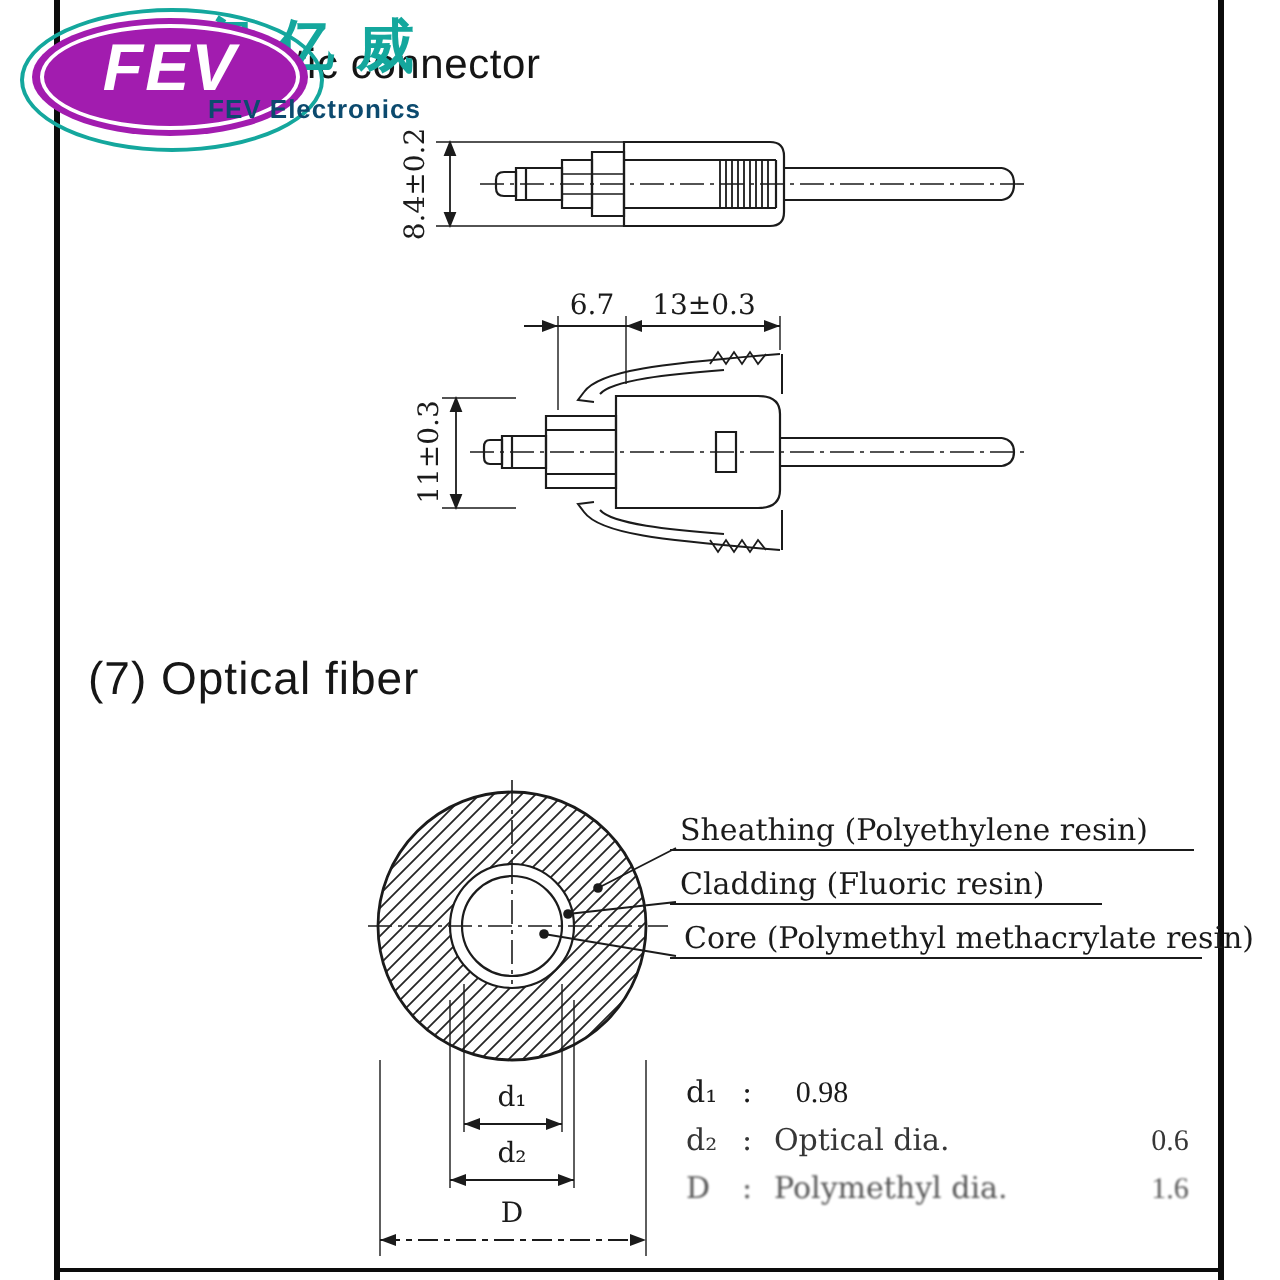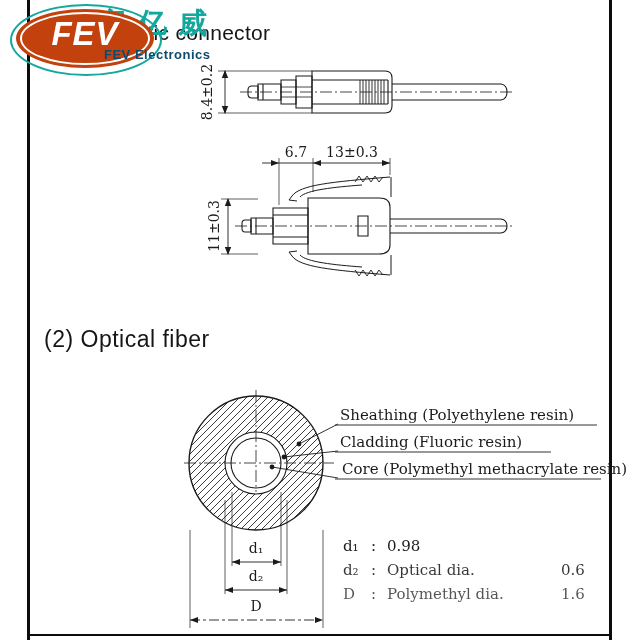--- a/index.html
+++ b/index.html
@@ -6,21 +6,21 @@
   body{width:640px;height:640px;position:relative;overflow:hidden;
        font-family:"Liberation Sans",sans-serif;color:#1b1b1b;}
   
   .border-v{position:absolute;top:0;width:3px;height:640px;background:#0c0c0c;}
   .border-b{position:absolute;height:2px;background:#0c0c0c;}
   
   .logo-wrap{position:absolute;left:6px;top:2px;width:240px;height:72px;}
   .logo-outer{position:absolute;left:4px;top:2px;width:148px;height:68px;
       border:2px solid #14A79D;border-radius:50%;}
   .logo-fill{position:absolute;left:10px;top:7px;width:138px;height:59px;
-      background:#c2410c;border-radius:50%;}
+      background:#a21caf;border-radius:50%;}
   .logo-ring{position:absolute;left:4px;top:3px;right:4px;bottom:3px;
       border:2px solid #ffffff;border-radius:50%;}
   .logo-fev{position:absolute;left:0;top:6px;width:100%;text-align:center;
       color:#ffffff;font-weight:bold;font-style:italic;font-size:33px;
       letter-spacing:1px;}
   .logo-cn{position:absolute;left:92px;top:2px;color:#14A79D;font-weight:bold;
       font-size:29px;letter-spacing:11px;white-space:nowrap;}
   .logo-sub{position:absolute;left:98px;top:45px;color:#0c4a6e;font-weight:bold;
       font-size:13px;letter-spacing:.5px;white-space:nowrap;}
   
@@ -34,21 +34,21 @@
       fill:#1b1b1b;}
   .lbltext{font-family:"DejaVu Serif","Liberation Serif",serif;font-size:15px;
       fill:#1b1b1b;}
   
   .spec{position:absolute;left:343px;top:537px;width:266px;
       font-family:"DejaVu Serif","Liberation Serif",serif;font-size:15px;}
   .spec-row{display:flex;align-items:baseline;height:24px;}
   .spec-sym{width:28px;}
   .spec-colon{width:16px;}
   .spec-desc{flex:1;}
-  .spec-val{width:48px;text-align:left;}
+  .spec-val{width:48px;text-align:center;font-family:Liberation Serif, serif;}
   .fade1{filter:blur(0.3px);opacity:.88;}
   .fade2{filter:blur(0.6px);opacity:.75;}
 </style>
 </head>
 <body>
 
 <div class="border-v" style="left:27px;"></div>
 <div class="border-v" style="left:609px;"></div>
 <div class="border-b" style="left:27px;top:634px;width:585px;"></div>
 
@@ -57,21 +57,21 @@
 <div class="logo-wrap">
   <div class="logo-cn">富亿威</div>
   <div class="logo-outer"></div>
   <div class="logo-fill">
     <div class="logo-ring"></div>
     <div class="logo-fev">FEV</div>
   </div>
   <div class="logo-sub">FEV Electronics</div>
 </div>
 
-<div class="heading2">(2) Optical fiber</div>
+<div class="heading2">(7) Optical fiber</div>
 
 <svg class="draw" width="640" height="640" viewBox="0 0 640 640">
   <defs>
     <pattern id="hatch" patternUnits="userSpaceOnUse" width="7" height="7">
       <path d="M-1,1 l2,-2 M0,7 l7,-7 M6,8 l2,-2" stroke="#262626" stroke-width="0.9" fill="none"></path>
     </pattern>
   </defs>
 
   <g stroke="#1b1b1b" fill="none" stroke-width="1.1">
     <path d="M240,92 H512" stroke-dasharray="12 3 2 3" stroke-width="0.8"></path>

